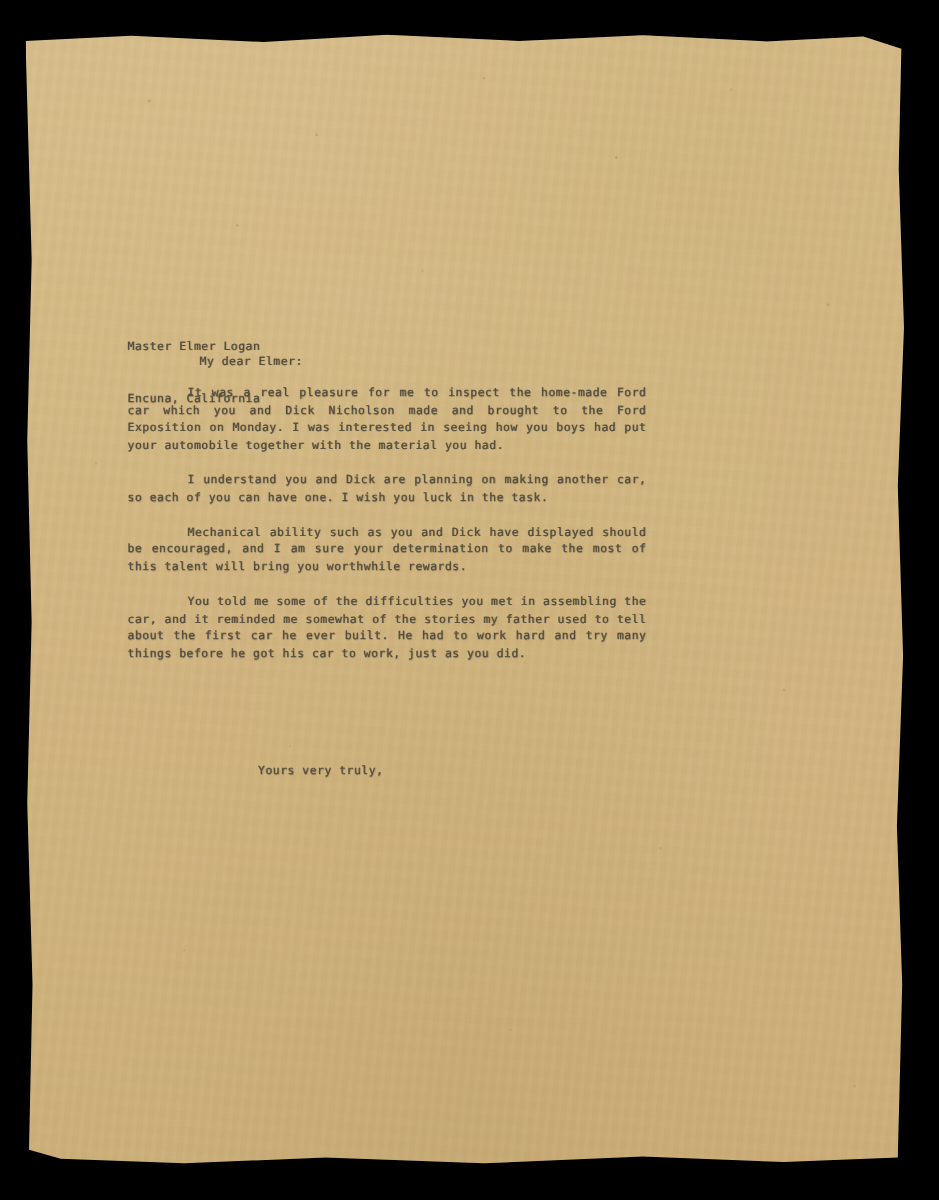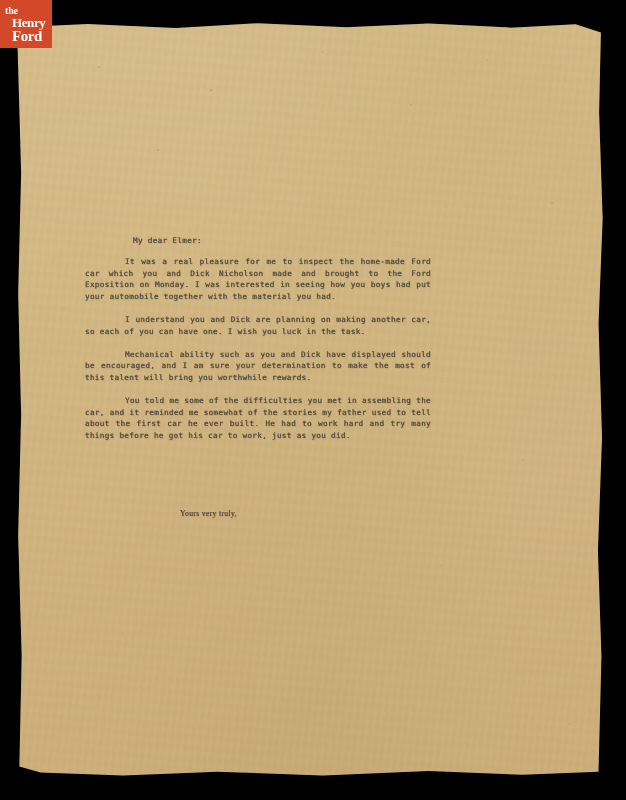--- a/index.html
+++ b/index.html
@@ -133,24 +133,23 @@
   }
   .para {
     margin: 0 0 11.6px 0;
     text-indent: 40px;
     text-align: justify;
     white-space: normal;
   }
 
   .closing {
     position: absolute;
-    left: 163px;
+    left: 155px;
     top: 486px;
     white-space: pre;
-    font-family: Liberation Serif, serif;
   }
 
   
   #logo {
     position: absolute;
     left: 0;
     top: 0;
     width: 52px;
     height: 48px;
     background: #d2492a;
@@ -191,34 +190,33 @@
 
 <div id="scan">
 
   <div id="paper">
     <div id="grain"></div>
     <div id="mottle"></div>
 
     <div id="letter">
 
 
+      <div class="addressee">
+        <div>Master Elmer Logan</div>
+        <div>Encuna, California</div>
+      </div>
 
       <div class="salutation">My dear Elmer:</div>
 
       <div class="body">
         <p class="para">It was a real pleasure for me to inspect the home-made Ford car which you and Dick Nicholson made and brought to the Ford Exposition on Monday.  I was interested in seeing how you boys had put your automobile together with the material you had.</p>
         <p class="para">I understand you and Dick are planning on making another car, so each of you can have one.  I wish you luck in the task.</p>
         <p class="para">Mechanical ability such as you and Dick have displayed should be encouraged, and I am sure your determination to make the most of this talent will bring you worthwhile rewards.</p>
         <p class="para">You told me some of the difficulties you met in assembling the car, and it reminded me somewhat of the stories my father used to tell about the first car he ever built.  He had to work hard and try many things before he got his car to work, just as you did.</p>
       </div>
 
       <div class="closing">Yours very truly,</div>
 
     </div>
   </div>
 
-  <div id="logo">
-    <span class="the">the</span>
-    <span class="henry">Henry</span>
-    <span class="ford">Ford</span>
-  </div>
 
 </div>
 
 </body></html>

